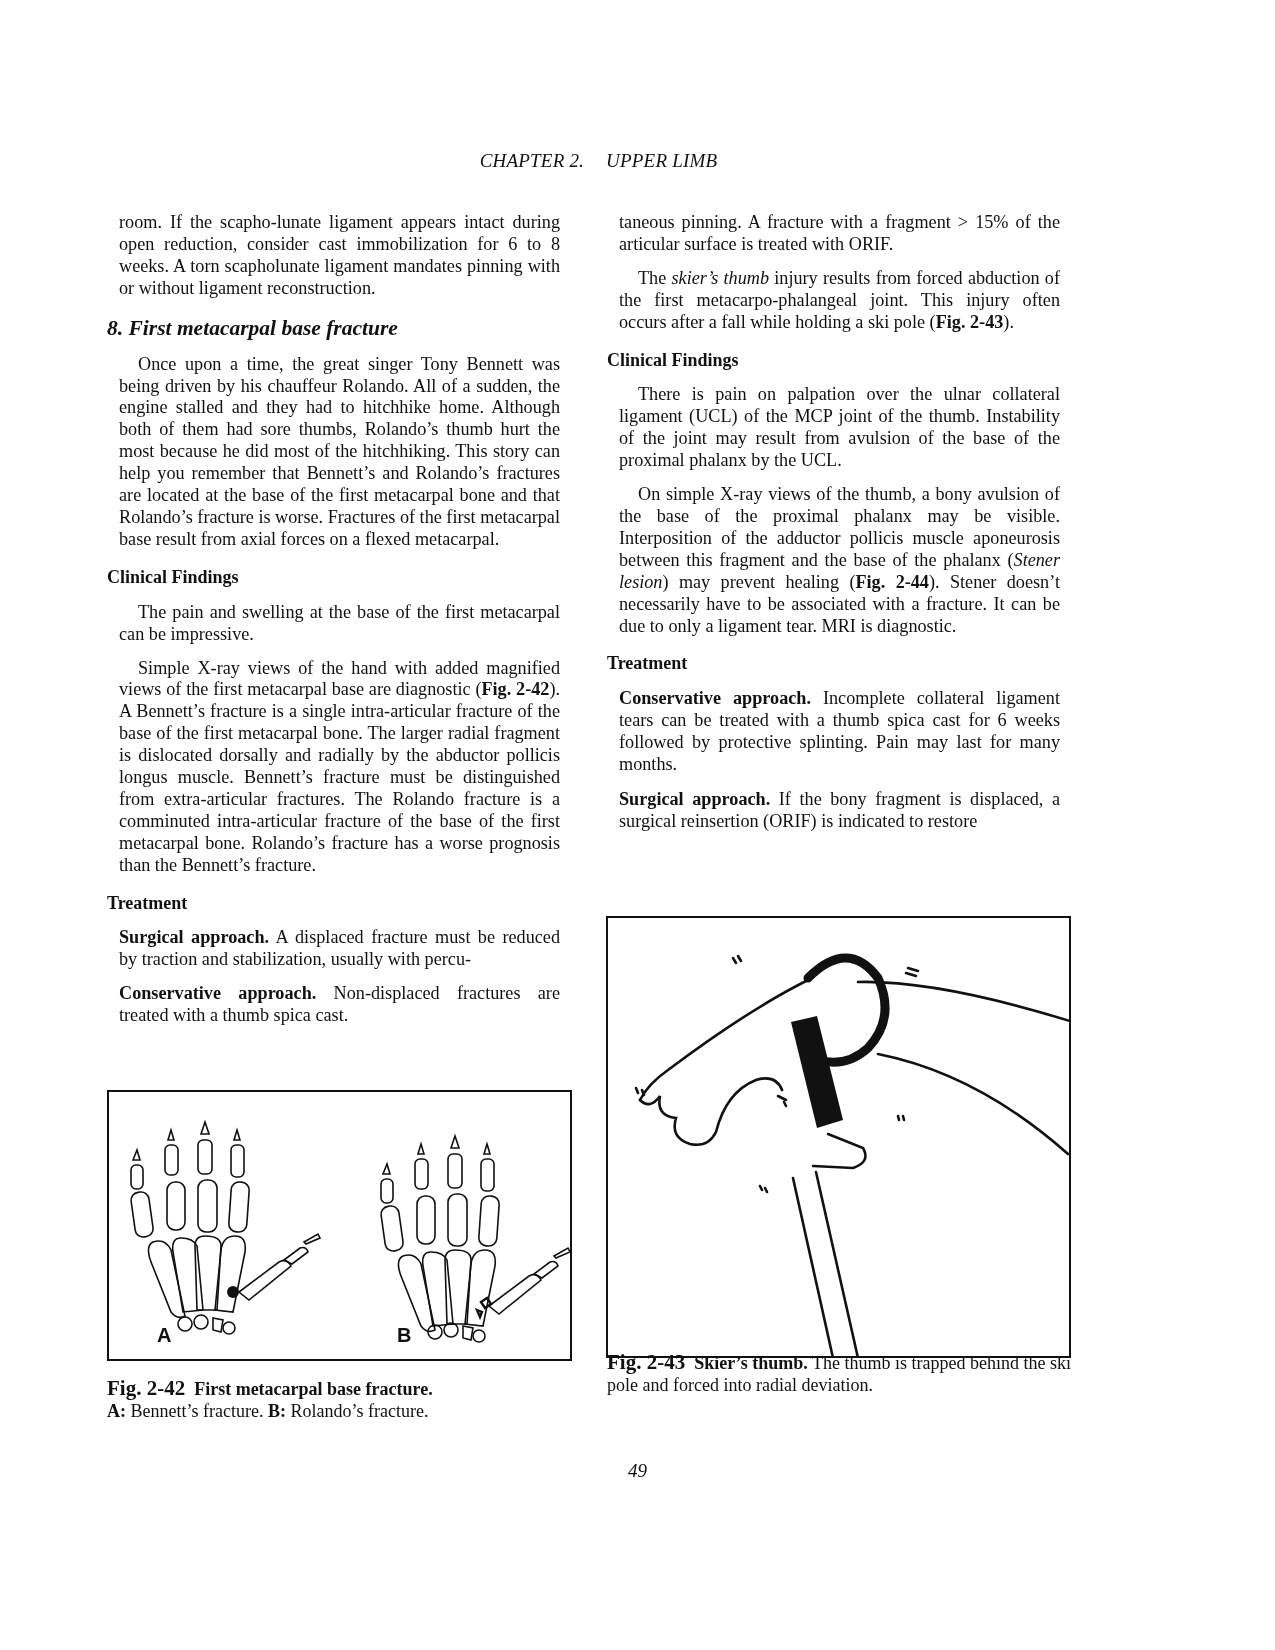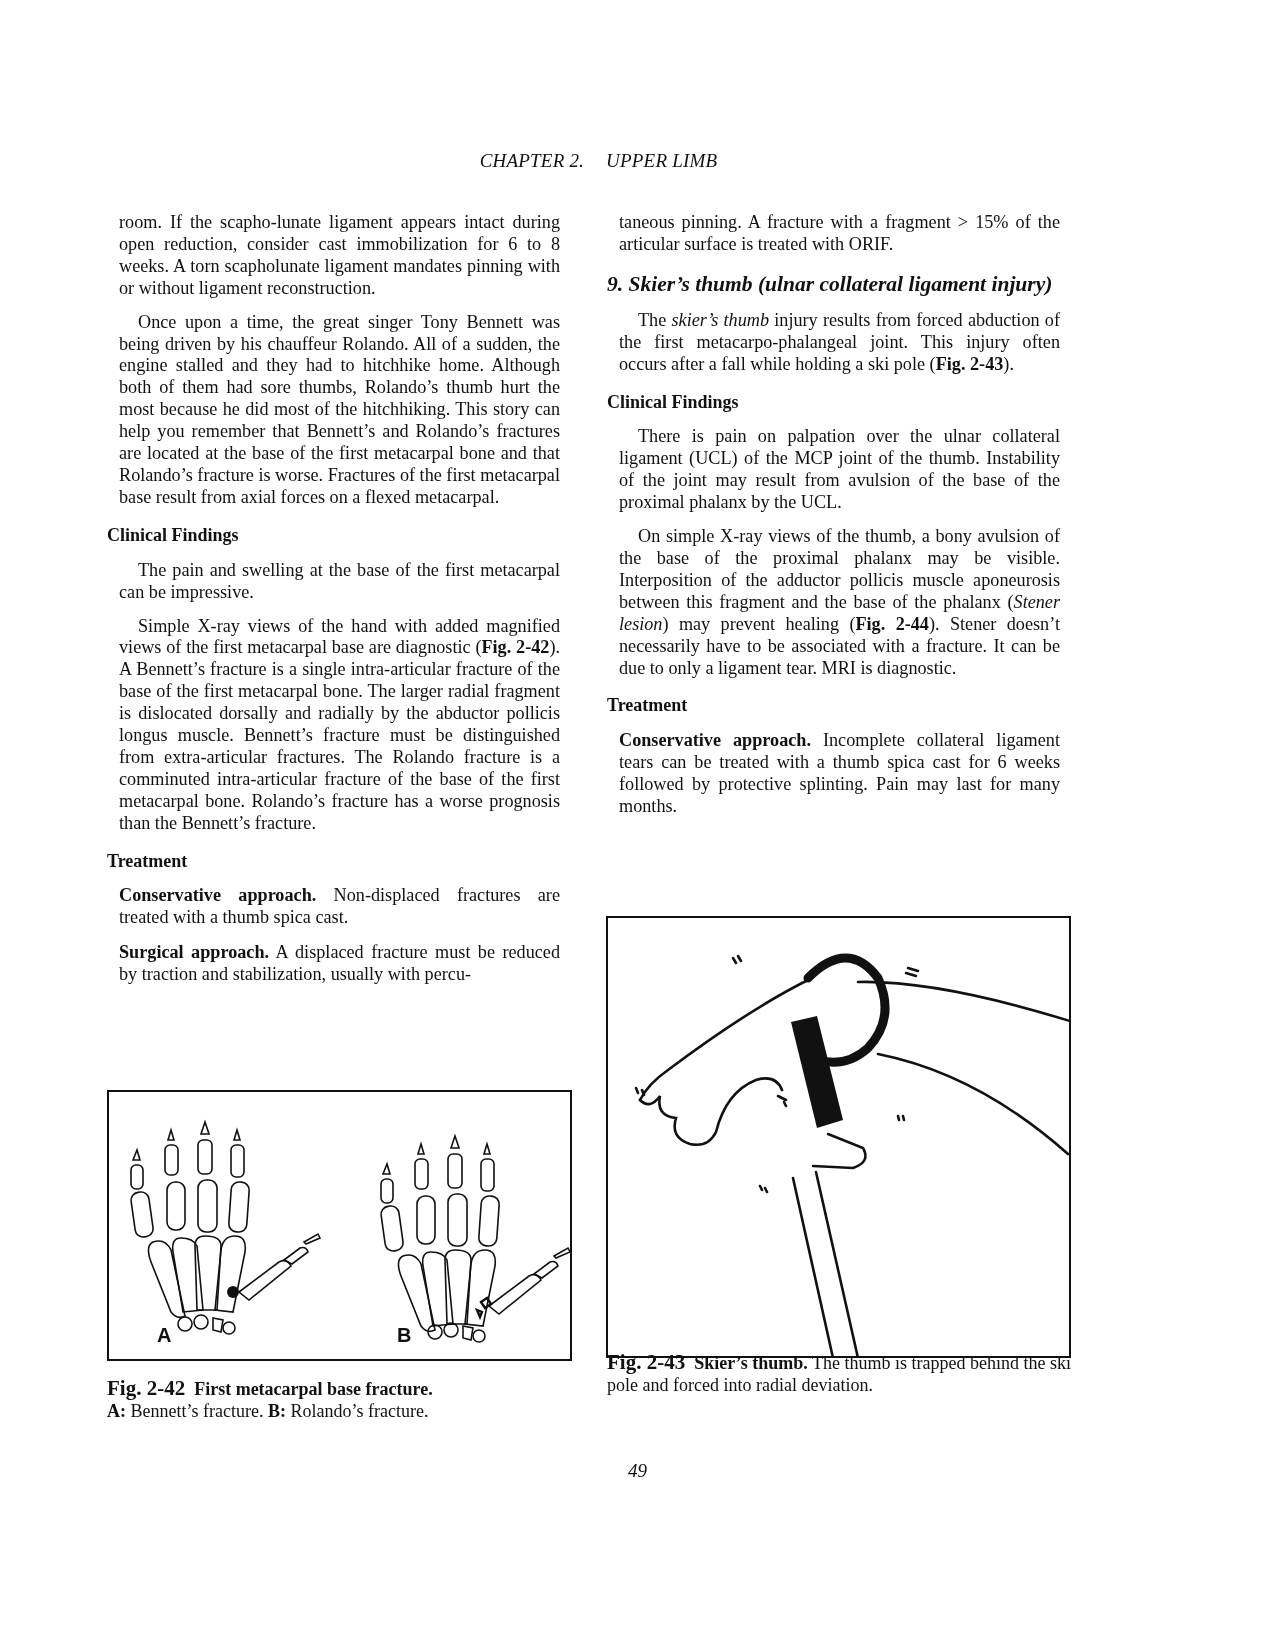--- a/index.html
+++ b/index.html
@@ -34,38 +34,39 @@
 </style>
 </head>
 <body>
 
 <div class="header">
   <span>CHAPTER 2.</span><span>UPPER LIMB</span>
 </div>
 
 <div class="col col-left">
   <p class="p">room. If the scapho-lunate ligament appears intact during open reduction, consider cast immobilization for 6 to 8 weeks. A torn scapholunate ligament mandates pinning with or without ligament reconstruction.</p>
+  <div class="h-sec">8.  First metacarpal base fracture</div>
   <p class="p indent">Once upon a time, the great singer Tony Bennett was being driven by his chauffeur Rolando. All of a sudden, the engine stalled and they had to hitchhike home. Although both of them had sore thumbs, Rolando’s thumb hurt the most because he did most of the hitchhiking. This story can help you remember that Bennett’s and Rolando’s fractures are located at the base of the first metacarpal bone and that Rolando’s fracture is worse. Fractures of the first metacarpal base result from axial forces on a flexed metacarpal.</p>
   <div class="h-sub">Clinical Findings</div>
   <p class="p indent">The pain and swelling at the base of the first metacarpal can be impressive.</p>
   <p class="p indent"><span>Simple X-ray views of the hand with added magnified views of the first metacarpal base are diagnostic (</span><b class="fig">Fig. 2-42</b><span>). A Bennett’s fracture is a single intra-articular fracture of the base of the first metacarpal bone. The larger radial fragment is dislocated dorsally and radially by the abductor pollicis longus muscle. Bennett’s fracture must be distinguished from extra-articular fractures. The Rolando fracture is a comminuted intra-articular fracture of the base of the first metacarpal bone. Rolando’s fracture has a worse prognosis than the Bennett’s fracture.</span></p>
   <div class="h-sub">Treatment</div>
+  <p class="p gap"><b>Surgical approach.</b><span> A displaced fracture must be reduced by traction and stabilization, usually with percu-</span></p>
   <p class="p"><b>Conservative approach.</b><span> Non-displaced fractures are treated with a thumb spica cast.</span></p>
-  <p class="p gap"><b>Surgical approach.</b><span> A displaced fracture must be reduced by traction and stabilization, usually with percu-</span></p>
 </div>
 
 <div class="col col-right">
   <p class="p">taneous pinning. A fracture with a fragment &gt; 15% of the articular surface is treated with ORIF.</p>
-  <div class="h-sec">9.  Skier’s thumb (ulnar collateral ligament injury)</div>
   <p class="p indent"><span>The </span><i>skier’s thumb</i><span> injury results from forced abduction of the first metacarpo-phalangeal joint. This injury often occurs after a fall while holding a ski pole (</span><b class="fig">Fig. 2-43</b><span>).</span></p>
   <div class="h-sub">Clinical Findings</div>
   <p class="p indent">There is pain on palpation over the ulnar collateral ligament (UCL) of the MCP joint of the thumb. Instability of the joint may result from avulsion of the base of the proximal phalanx by the UCL.</p>
   <p class="p indent"><span>On simple X-ray views of the thumb, a bony avulsion of the base of the proximal phalanx may be visible. Interposition of the adductor pollicis muscle aponeurosis between this fragment and the base of the phalanx (</span><i>Stener lesion</i><span>) may prevent healing (</span><b class="fig">Fig. 2-44</b><span>). Stener doesn’t necessarily have to be associated with a fracture. It can be due to only a ligament tear. MRI is diagnostic.</span></p>
   <div class="h-sub">Treatment</div>
   <p class="p"><b>Conservative approach.</b><span> Incomplete collateral ligament tears can be treated with a thumb spica cast for 6 weeks followed by protective splinting. Pain may last for many months.</span></p>
+  <p class="p gap"><b>Surgical approach.</b><span> If the bony fragment is displaced, a surgical reinsertion (ORIF) is indicated to restore</span></p>
 </div>
 
 <div class="figure-box fig42">
   <svg width="461" height="267" viewBox="0 0 461 267">
     <g fill="none" stroke="#111" stroke-width="1.6">
 
       <path d="M24 68 l4 -10 l3 10 z"></path>
         <path d="M59 48 l3 -10 l3 10 z"></path>
         <path d="M92 42 l4 -12 l4 12 z"></path>
         <path d="M125 48 l3 -10 l3 10 z"></path>

